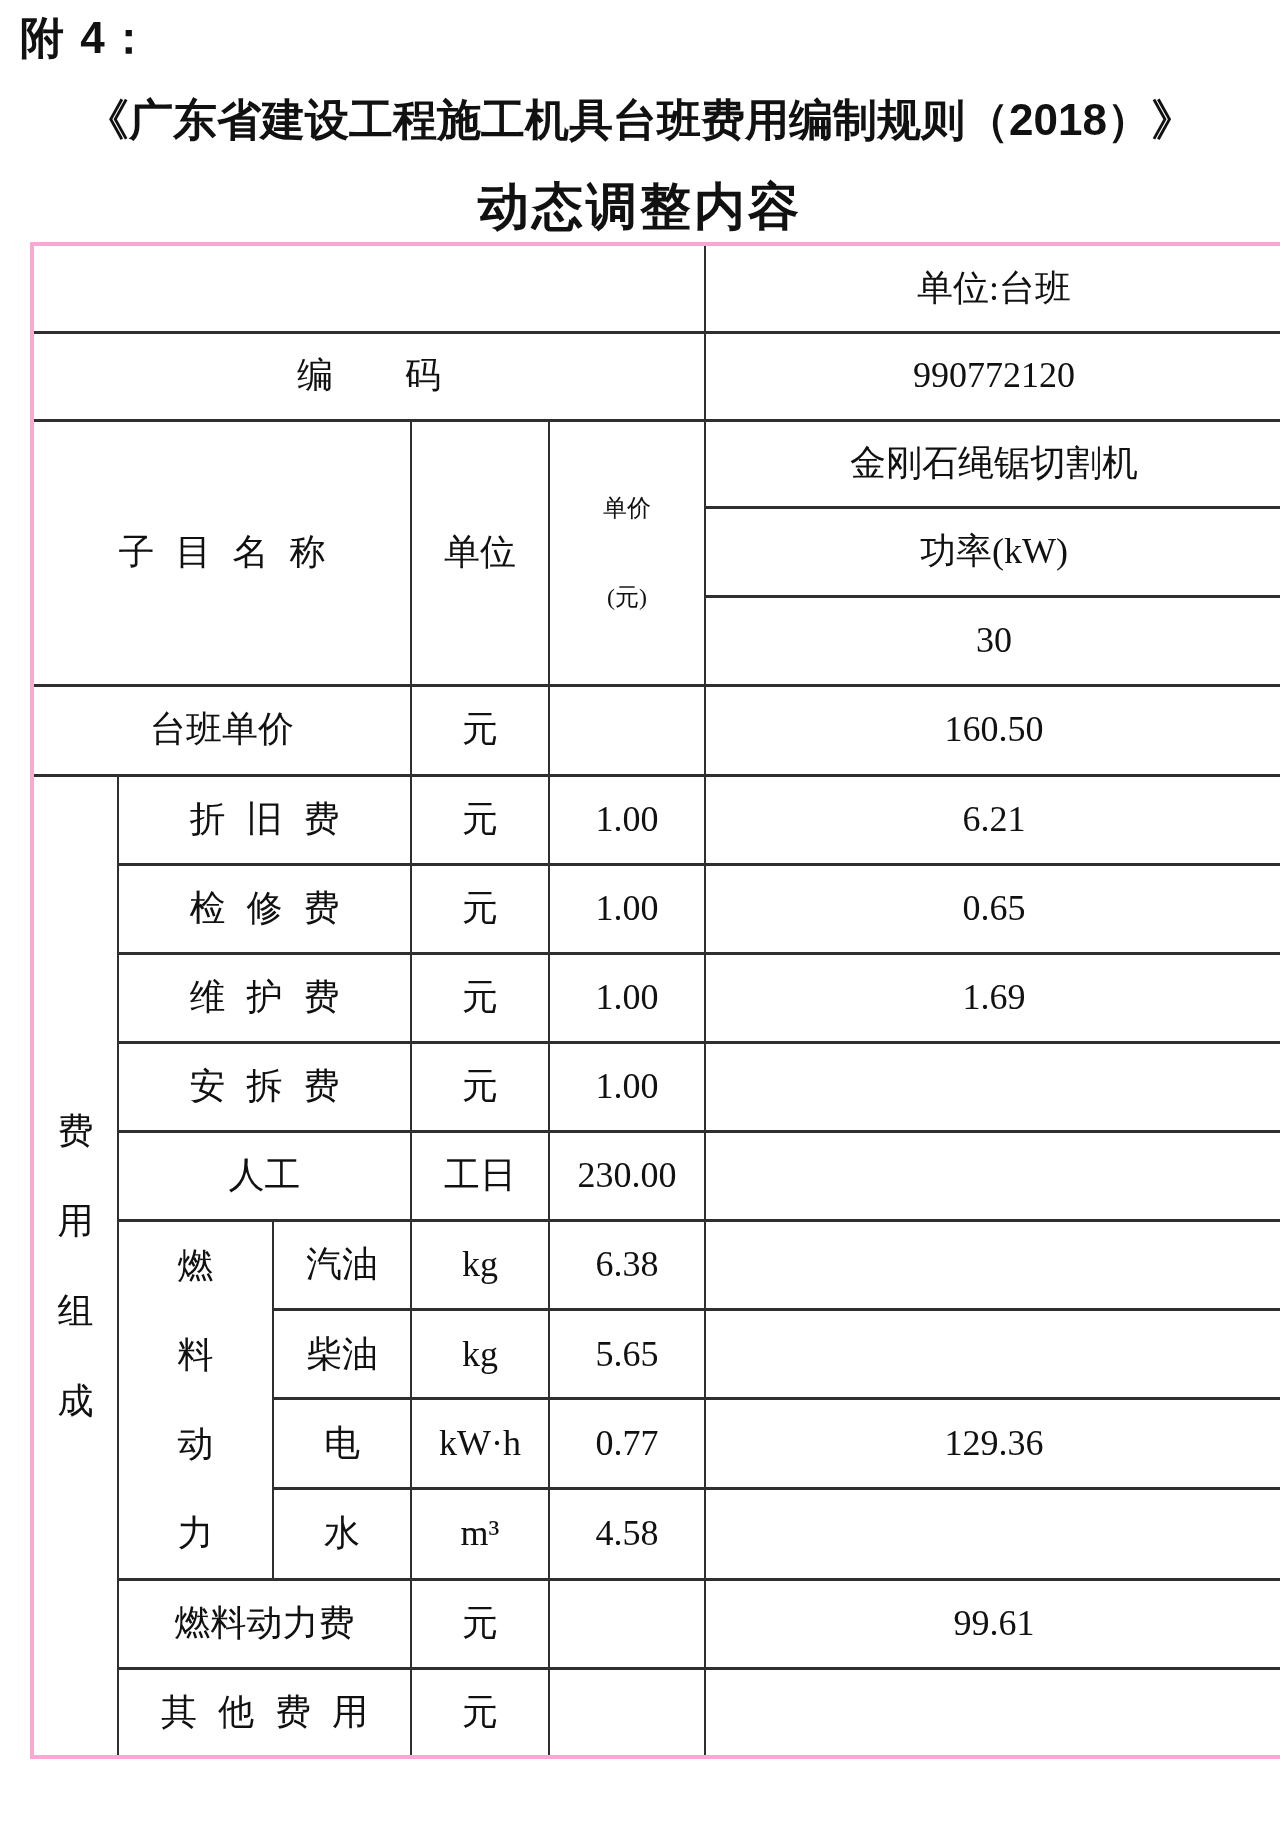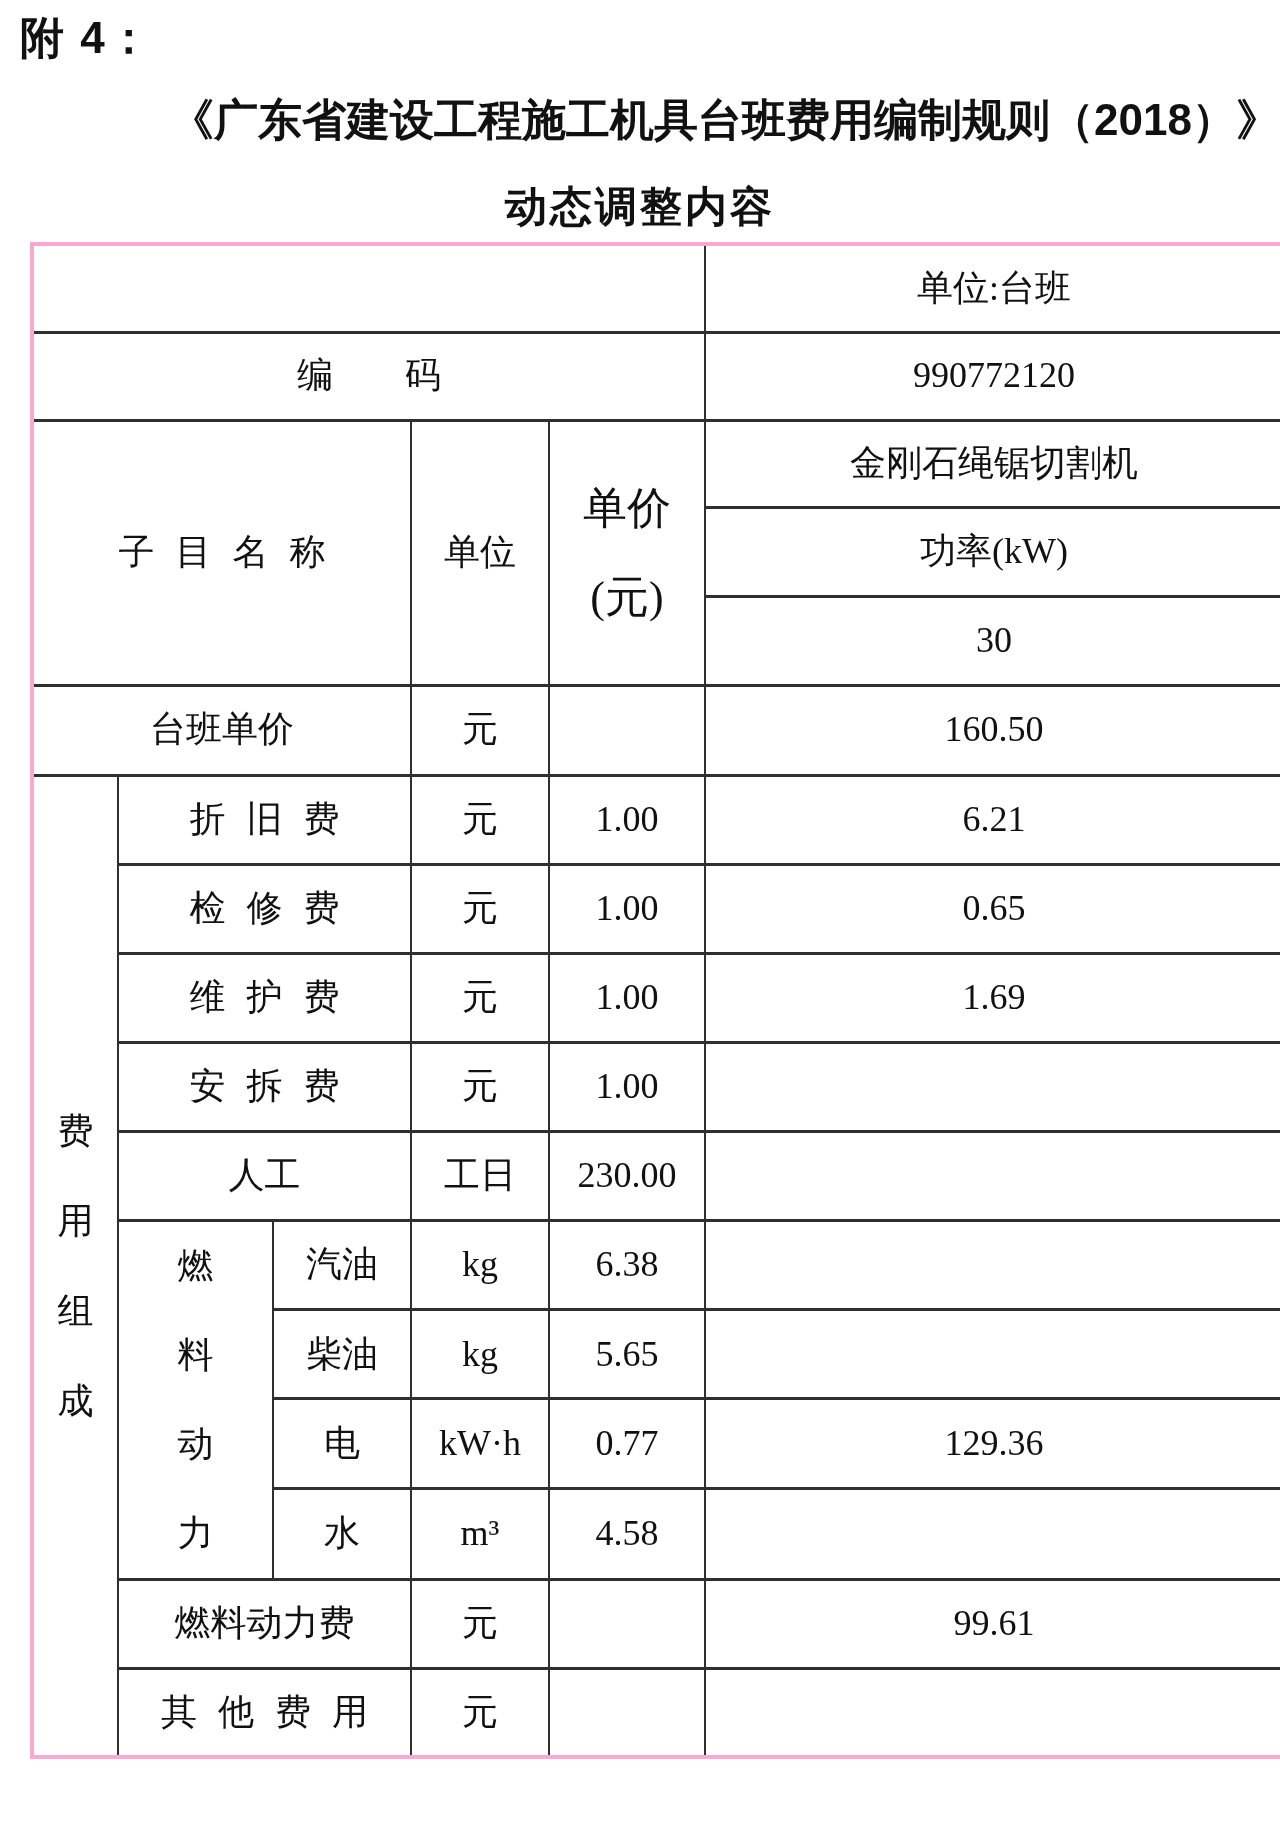--- a/index.html
+++ b/index.html
@@ -5,47 +5,47 @@
   html,body { margin:0; padding:0; background:#ffffff; }
   body {
     width:1280px; height:1827px; position:relative; overflow:hidden;
     font-family:"Liberation Serif","DejaVu Serif",serif; color:#111;
   }
   .att {
     margin:14px 0 0 20px; font-family:"Liberation Sans","DejaVu Sans",sans-serif;
     font-weight:700; font-size:44px; line-height:48px; letter-spacing:2px;
   }
   .title {
-    margin-top:30px; text-align:right;
+    margin-top:30px; text-align:center;
     font-family:"Liberation Sans","DejaVu Sans",sans-serif;
     font-weight:700; font-size:44px; line-height:56px;
   }
   .subtitle {
     margin-top:31px; text-align:center;
     font-family:"Liberation Sans","DejaVu Sans",sans-serif;
-    font-weight:700; font-size:42px; line-height:56px; letter-spacing:3px;
+    font-weight:700; font-size:51px; line-height:56px; letter-spacing:3px;
   }
   table.cost {
     border-collapse:collapse; table-layout:fixed;
     width:1252px; margin:7px 0 0 30px;
     border:4px solid #f9a8d4;
   }
   table.cost td {
     border:2px solid #2f2f2f; border-top-width:3px; border-bottom-width:3px;
     padding:0; text-align:center; vertical-align:middle;
     font-size:36px; line-height:1.2; overflow:hidden;
   }
   .rh88{height:88px} .rh87{height:87px} .rh89{height:89px} .rh90{height:90px}
   td.unit-note { text-align:right; padding-right:16px; font-size:27px; }
   td.label { word-spacing:12px; }
   
   td.vcell span { display:block; text-align:center; font-size:36px; }
   td.vcell.cost-group span { line-height:90px; }
   td.vcell.fuel-group span { line-height:89px; }
-  .stack div { line-height:89px; font-size:44px; }
+  .stack div { line-height:89px; font-size:24px; }
 </style>
 </head>
 <body>
 
 <div class="att">附 4：</div>
 <div class="title">《广东省建设工程施工机具台班费用编制规则（2018）》</div>
 <div class="subtitle">动态调整内容</div>
 
 <table class="cost">
   <colgroup>

